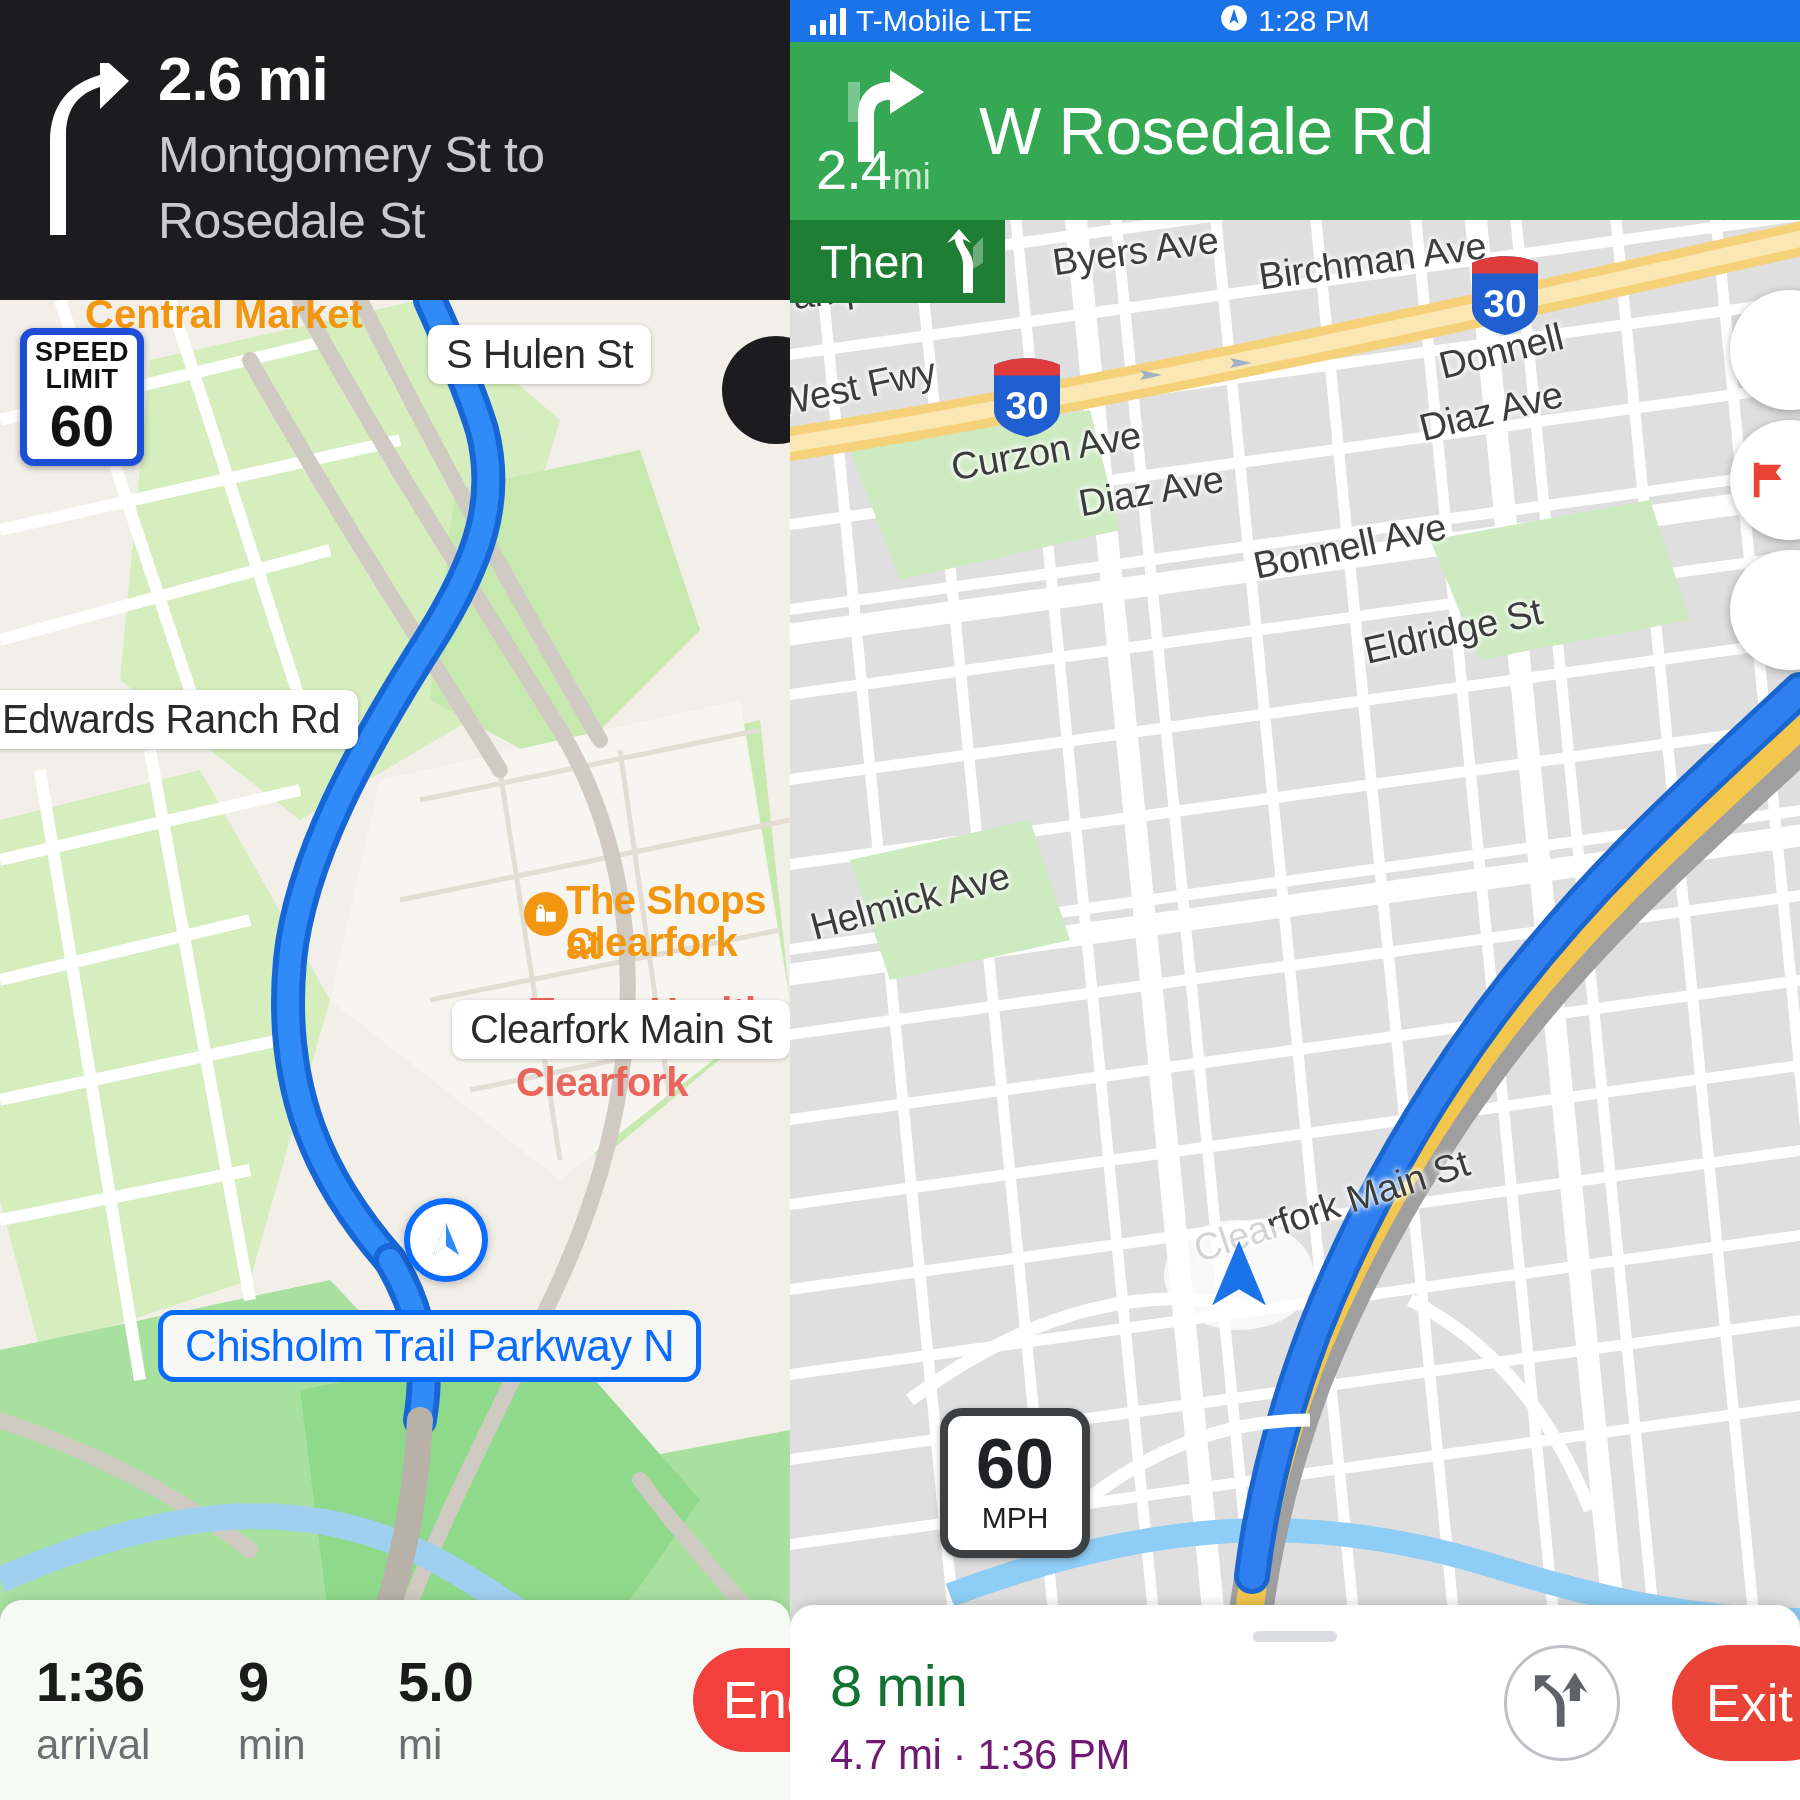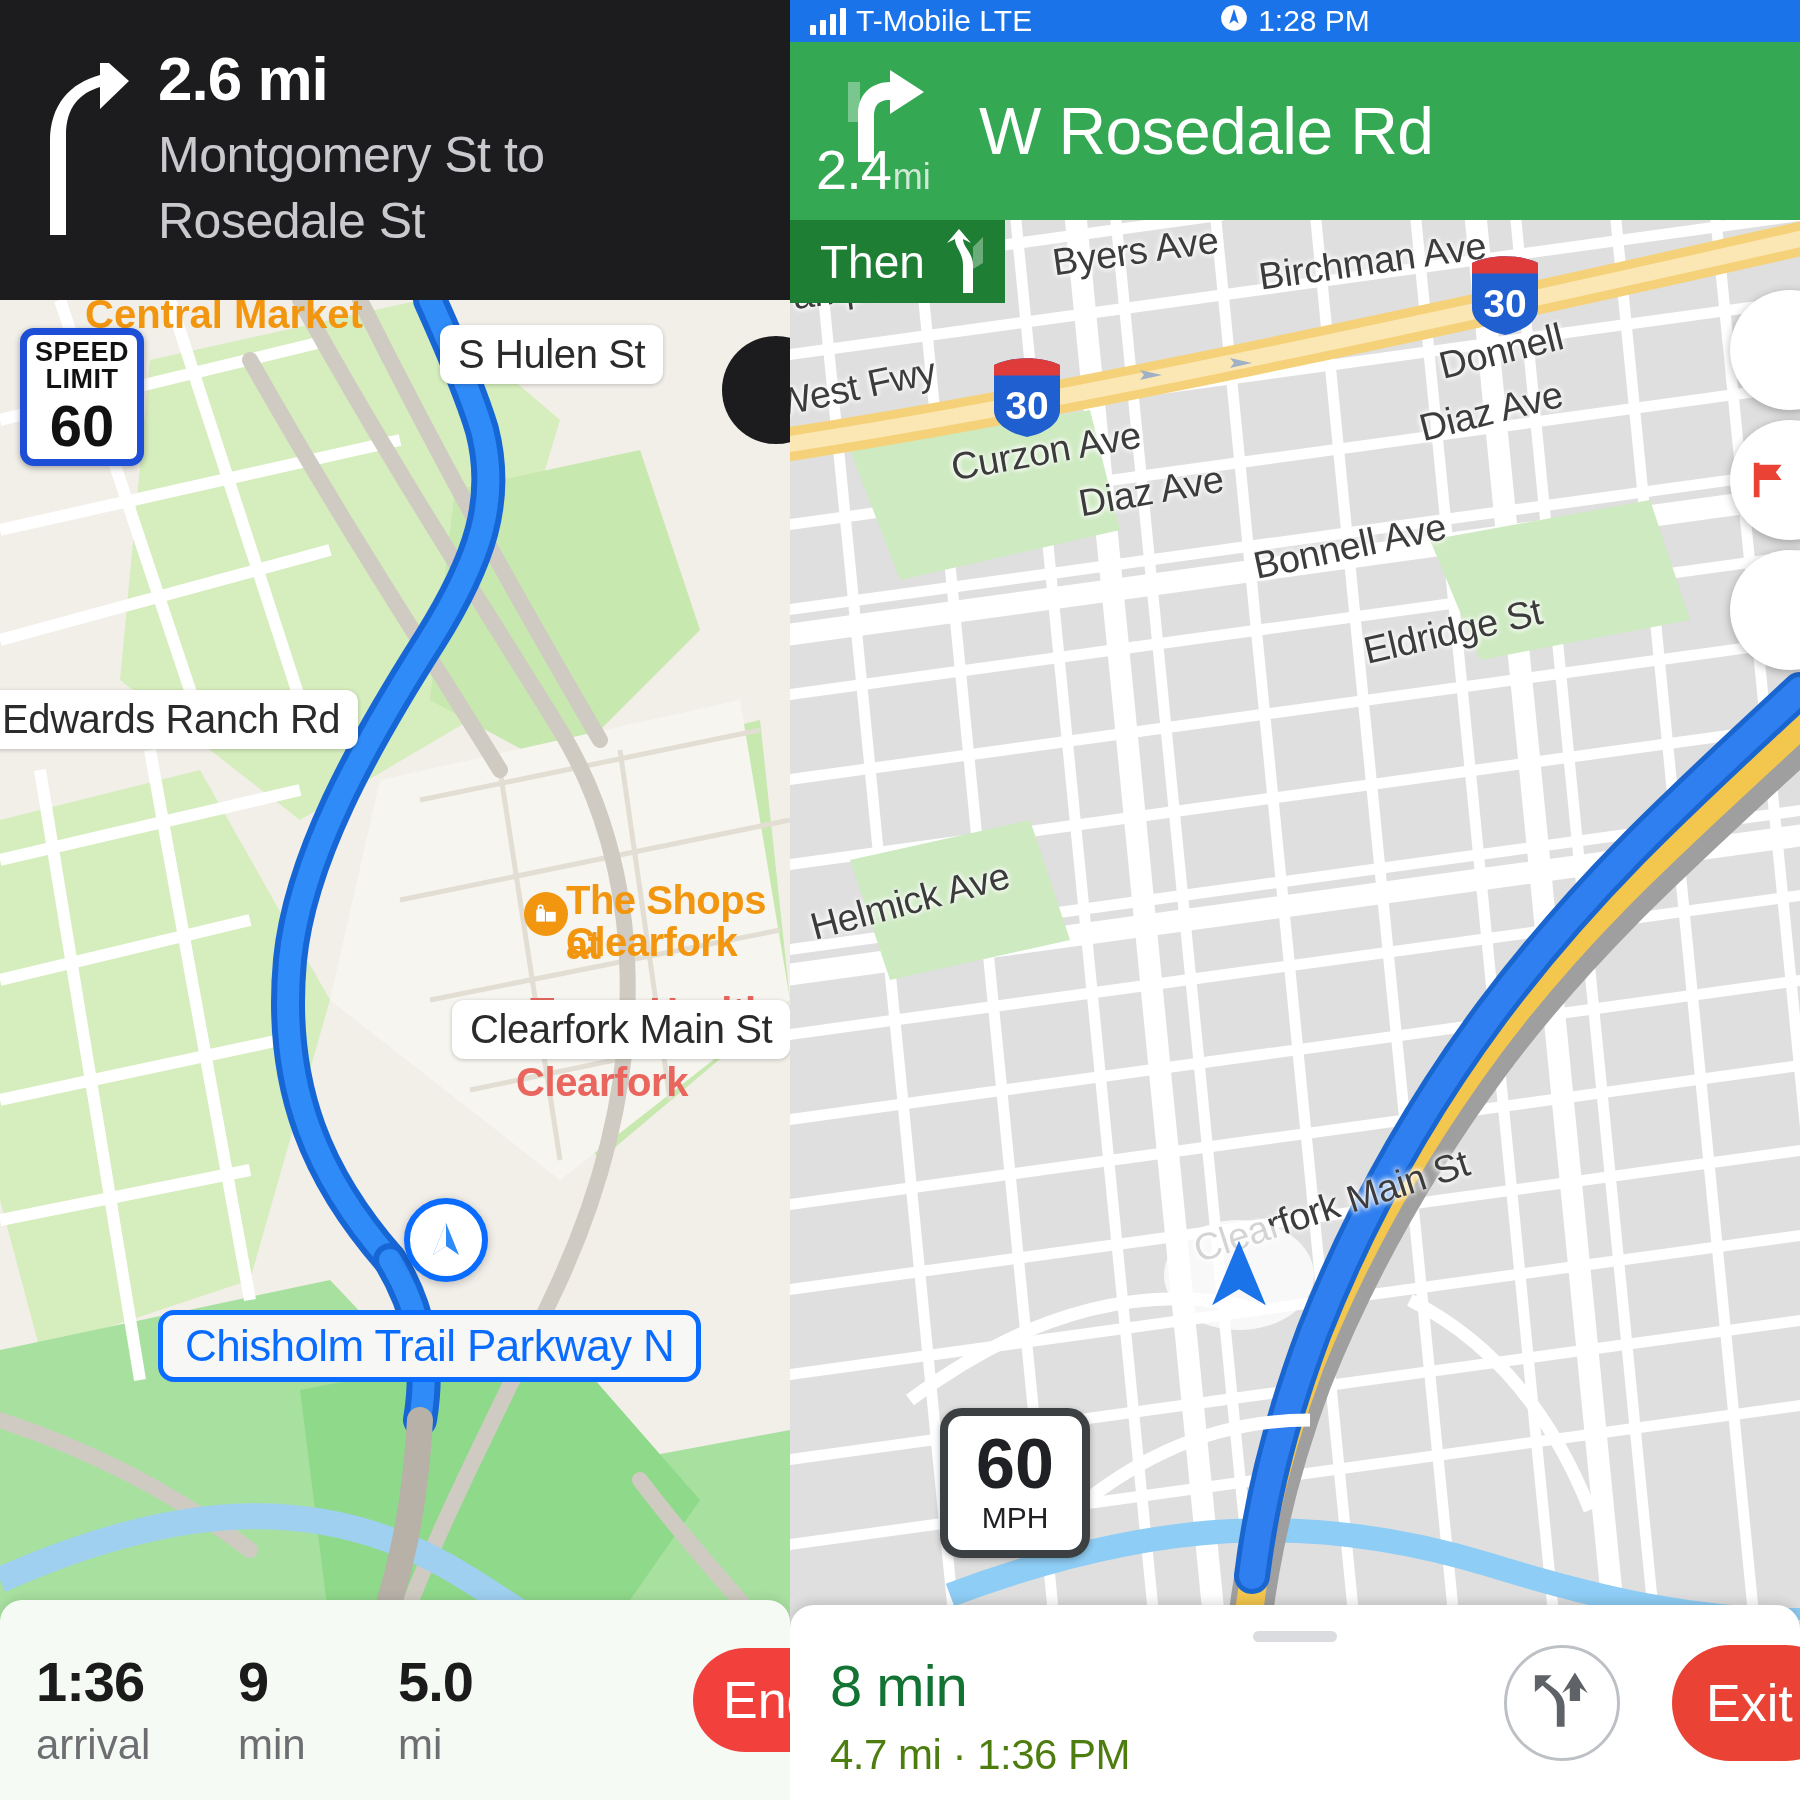--- a/index.html
+++ b/index.html
@@ -109,21 +109,21 @@
   .gm-puck { position:absolute; width:86px; height:86px; z-index:42; }
   .gm-puckhalo { position:absolute; width:150px; height:110px; border-radius:50%;
                  background:rgba(255,255,255,.78); z-index:41; }
 
   .gm-sheet { position:absolute; left:0; bottom:0; width:1010px; height:195px; background:#fff;
               border-radius:24px 24px 0 0; z-index:60; box-shadow:0 -2px 12px rgba(0,0,0,.16); }
   .gm-grab { position:absolute; left:50%; transform:translateX(-50%); top:26px; width:84px;
              height:11px; border-radius:6px; background:#dadce0; }
   .gm-eta { position:absolute; left:40px; top:52px; }
   .gm-eta .big { font-size:58px; color:#137333; font-weight:400; line-height:1.0; letter-spacing:-1px;}
-  .gm-eta .sub { font-size:42px; color:#4d7c0f; margin-top:16px; letter-spacing:-0.5px;}
+  .gm-eta .sub { font-size:42px; color:#701a75; margin-top:16px; letter-spacing:-0.5px;}
   .gm-routebtn { position:absolute; right:180px; top:40px; width:116px; height:116px;
                  border:3px solid #bdc1c6; border-radius:50%; background:#fff;
                  display:flex; align-items:center; justify-content:center; }
   .gm-exitbtn { position:absolute; right:-44px; top:40px; width:172px; height:116px;
                 background:#ea4335; border-radius:60px; display:flex; align-items:center;
                 justify-content:flex-start; padding-left:34px; }
   .gm-exitbtn span { color:#fff; font-size:52px; font-weight:400; }
 
   .bars { display:inline-flex; align-items:flex-end; gap:4px; height:28px; }
   .bars i { display:block; width:6px; background:#fff; border-radius:1px; }
@@ -205,21 +205,21 @@
 
       <div class="speed-sign">
         <div class="sl-top">SPEED</div>
         <div class="sl-top">LIMIT</div>
         <div class="sl-num">60</div>
       </div>
 
       <div class="am-black-circle"></div>
 
       <div class="am-orangetext" style="left:85px;top:-8px;">Central Market</div>
-      <div class="am-label" style="left:440px;top:25px;">S Hulen St</div>
+      <div class="am-label" style="left:428px;top:25px;">S Hulen St</div>
       <div class="am-label" style="left:-16px;top:390px;">Edwards Ranch Rd</div>
 
       <div class="am-poi-dot" style="left:524px;top:592px;">
         <svg width="26" height="26" viewBox="0 0 24 24" fill="#fff">
           <path d="M3 8h8v11H3z"></path>
             <path d="M5 6a2 2 0 0 1 4 0v2H5z" fill="none" stroke="#fff" stroke-width="1.6"></path>
           <path d="M12 10h9v9h-9z"></path>
         </svg>
       </div>
       <div class="am-poi" style="left:566px;top:578px;">The Shops at</div>

